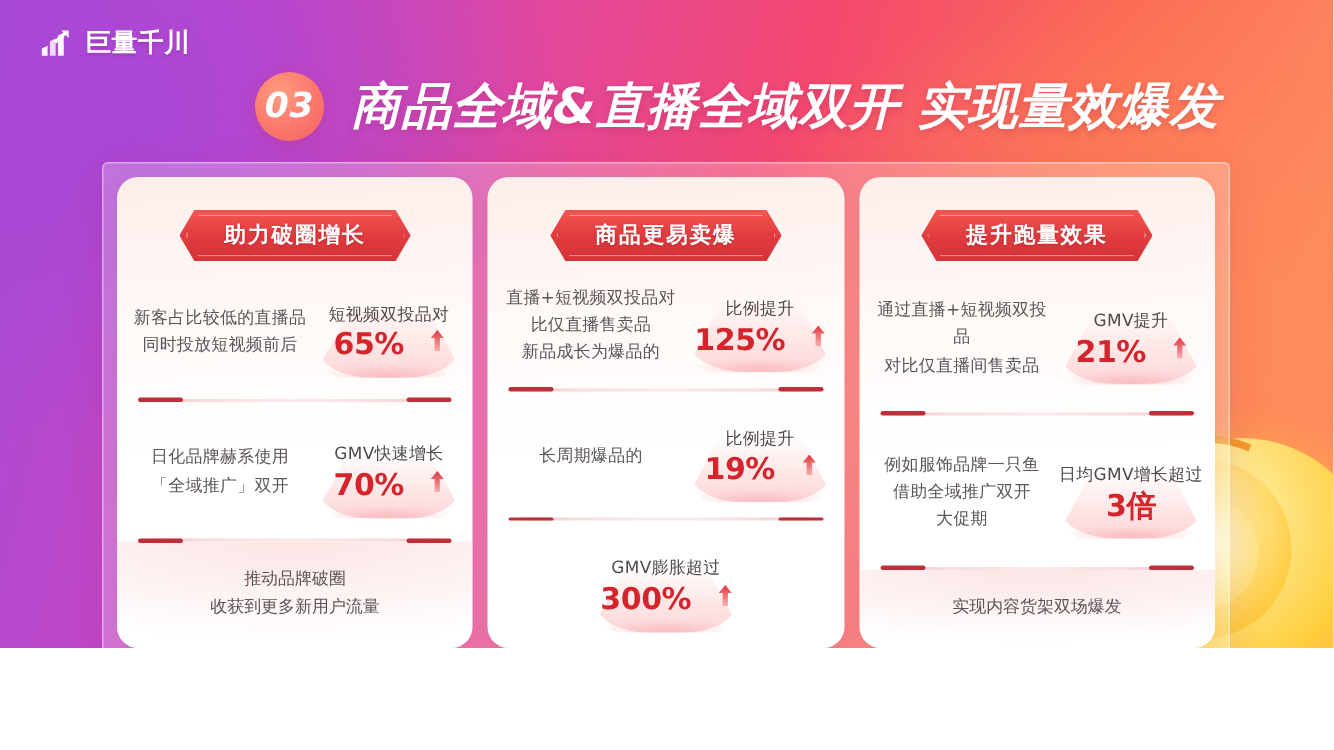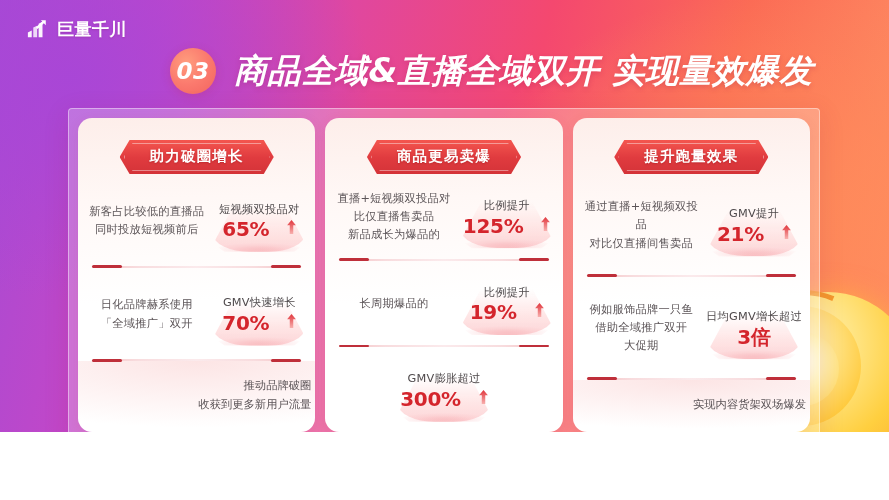--- a/index.html
+++ b/index.html
@@ -204,22 +204,22 @@
     content: ""; position: absolute; top: -0.5px;
     width: 30px; height: 2.6px; border-radius: 2px;
     background: #bf2f3a;
   }
   .divider::before { left: 0; }
   .divider::after  { right: 0; }
 
   
   .footer {
     flex: 0 0 auto;
-    padding: 16px 4px 18px;
-    text-align: right;
+    padding: 16px 28px 18px;
+    text-align: center;
     color: #5c5558;
     font-size: 11.3px;
     line-height: 1.62;
     background:
       radial-gradient(ellipse 150% 120% at 50% 0%, rgba(252,226,226,0.92) 0%, rgba(252,226,226,0) 78%);
   }
   .footer.empty { padding: 0; background: none; }
 </style>
 </head>
 <body>

